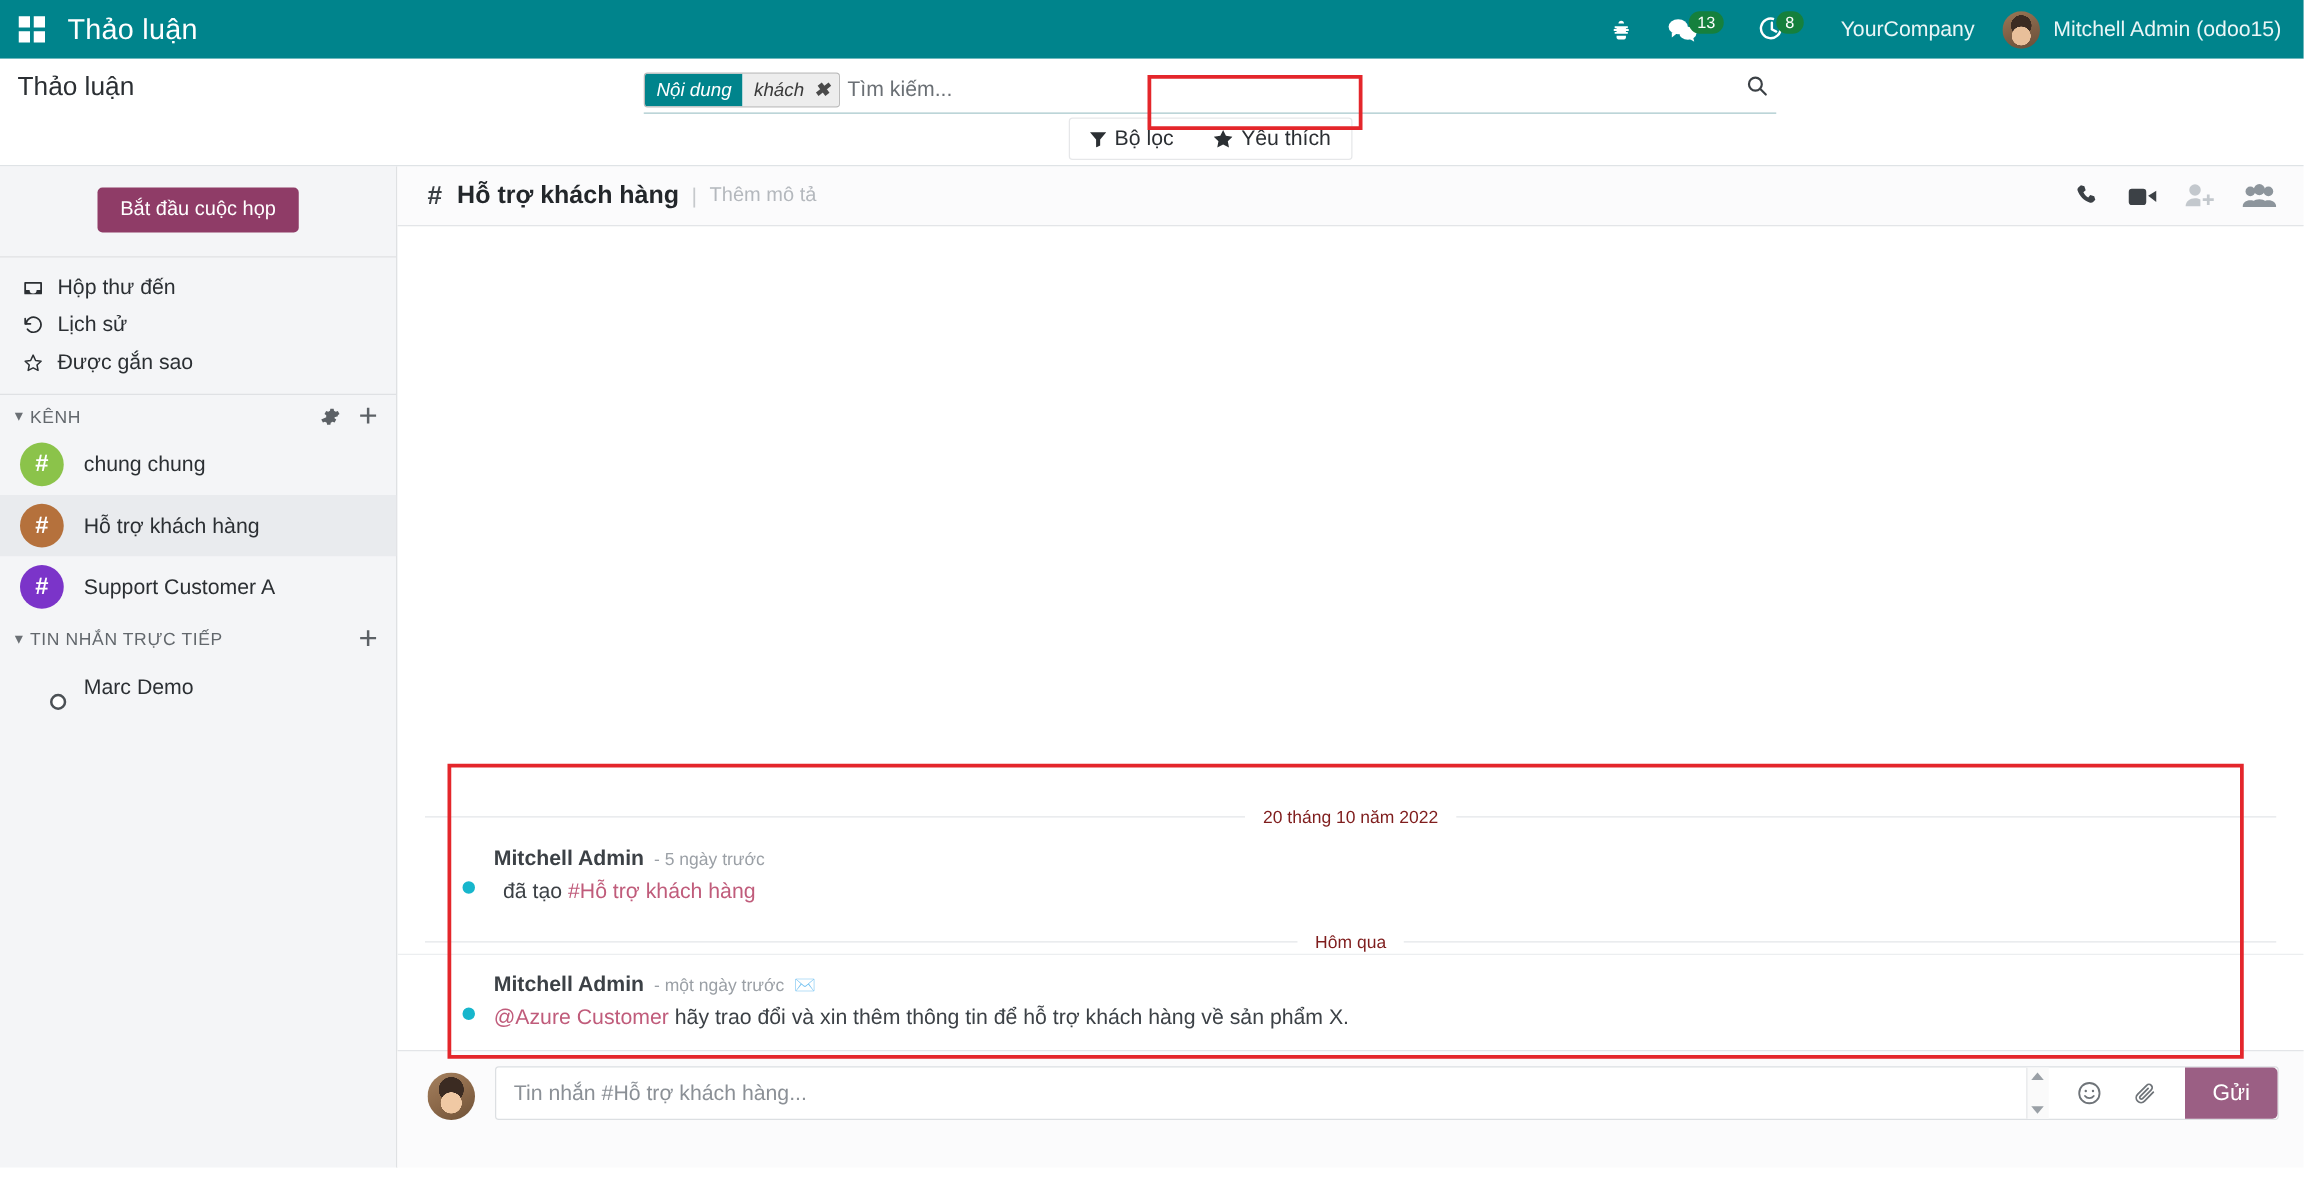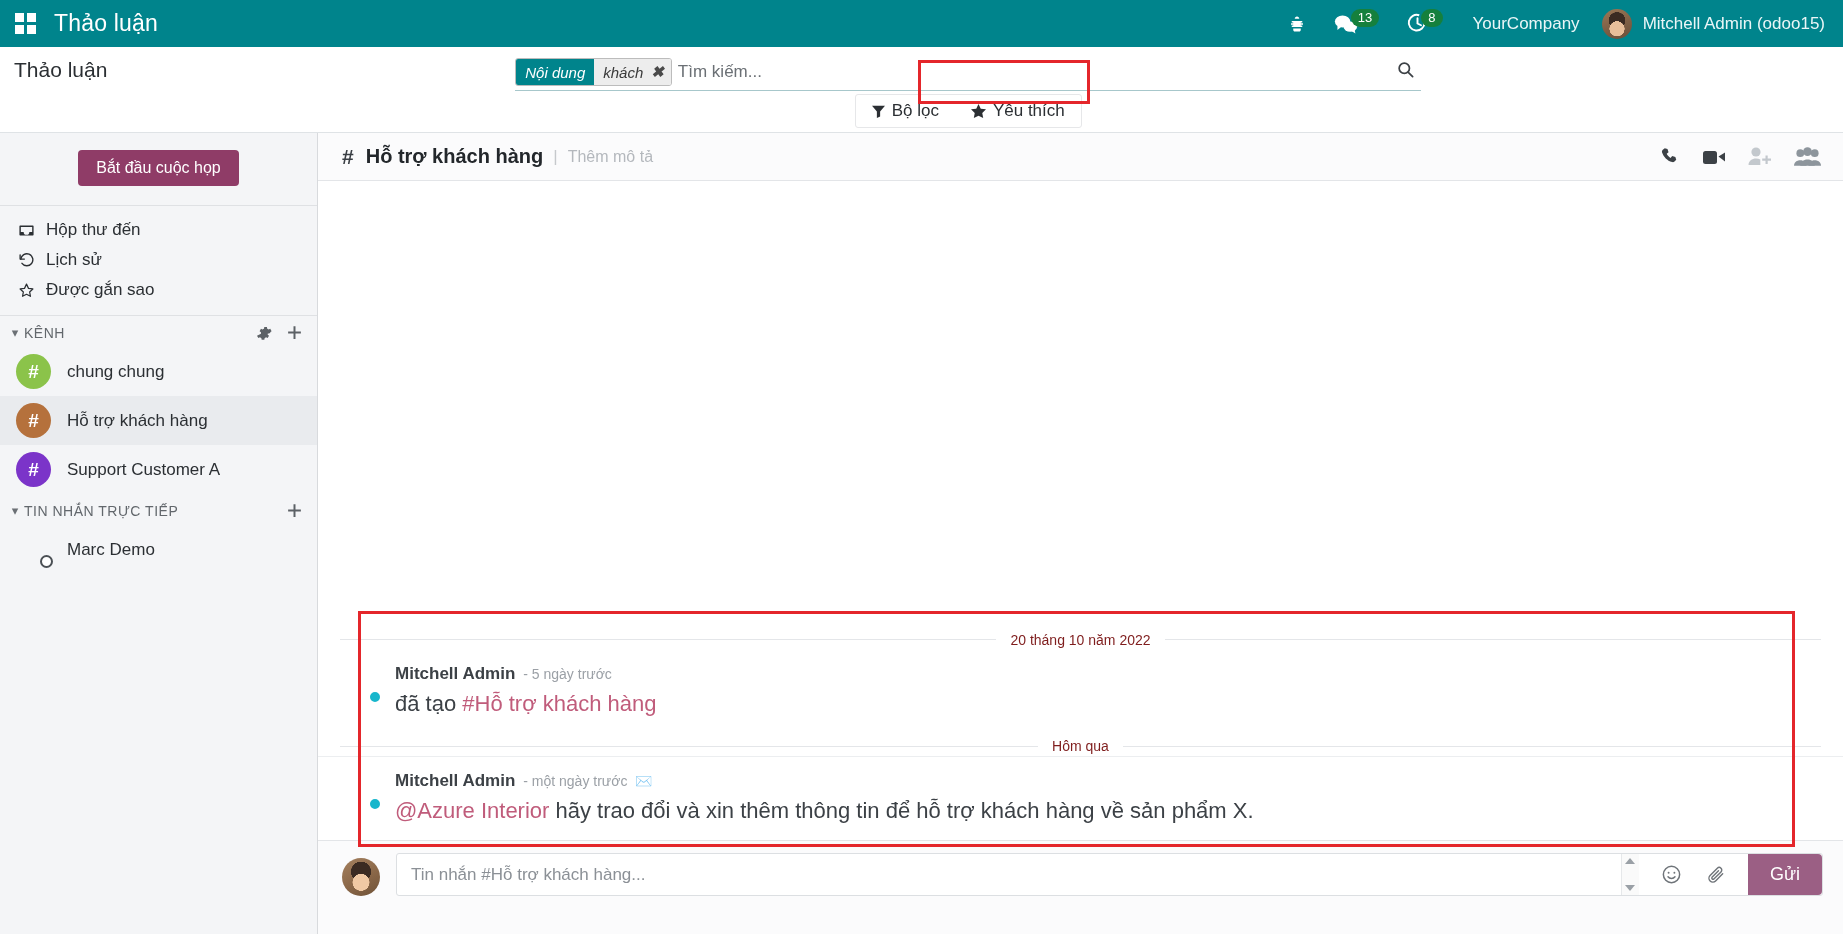--- a/index.html
+++ b/index.html
@@ -123,21 +123,21 @@
       radial-gradient(circle at 50% 64%, #f0c9a4 0 27%, transparent 28%),
       radial-gradient(circle at 50% 36%, #3b2b22 0 32%, transparent 33%),
       linear-gradient(150deg,#a5815f 0%,#8a6748 55%,#6f5238 100%); }
   .msg-status { position:absolute; right:-3px; bottom:-1px; width:14px; height:14px; border-radius:50%;
     background:#17b6cc; border:2px solid #fff; }
   .msg-body { min-width:0; }
   .msg-head { display:flex; align-items:baseline; gap:8px; }
   .msg-author { font-size:17px; font-weight:bold; color:#3c4146; }
   .msg-date { font-size:14px; color:#9ba0a6; }
   .msg-icon-note { font-size:14px; }
-  .msg-text { font-size:22px; color:#3c4146; margin-top:5px; line-height:1.35; }
+  .msg-text { font-size:17px; color:#3c4146; margin-top:5px; line-height:1.35;text-align:center; }
   .mention { color:#c05c7b; }
 
   
   .composer-zone { border-top:1px solid #e3e5e8; background:#fbfbfc; padding:12px 20px 14px 24px; height:94px; }
   .composer { display:flex; align-items:stretch; gap:16px; }
   .composer-avatar { width:38px; height:38px; border-radius:50%; flex:none; margin-top:5px;
     background-image:
       radial-gradient(circle at 50% 64%, #f0c9a4 0 27%, transparent 28%),
       radial-gradient(circle at 50% 36%, #3b2b22 0 32%, transparent 33%),
       linear-gradient(150deg,#a5815f 0%,#8a6748 55%,#6f5238 100%); }
@@ -403,21 +403,21 @@
           <span class="msg-avatar"></span>
           <span class="msg-status"></span>
         </span>
         <div class="msg-body">
           <div class="msg-head">
             <span class="msg-author">Mitchell Admin</span>
             <span class="msg-date">- một ngày trước</span>
             <span class="msg-icon-note">✉️</span>
           </div>
           <div class="msg-text">
-            <span></span><span class="mention">@Azure Interior</span><span> hãy trao đổi và xin thêm thông tin để hỗ trợ khách hàng về sản phẩm X.</span>
+            <span></span><span class="mention">@Azure Customer</span><span> hãy trao đổi và xin thêm thông tin để hỗ trợ khách hàng về sản phẩm X.</span>
           </div>
         </div>
       </div>
 
     </div>
 
     <div class="composer-zone">
       <div class="composer">
         <span class="composer-avatar"></span>
         <div class="composer-box">

